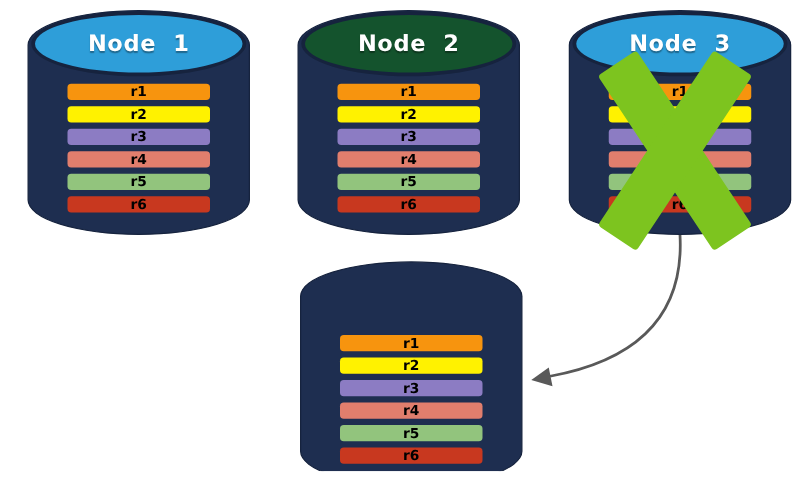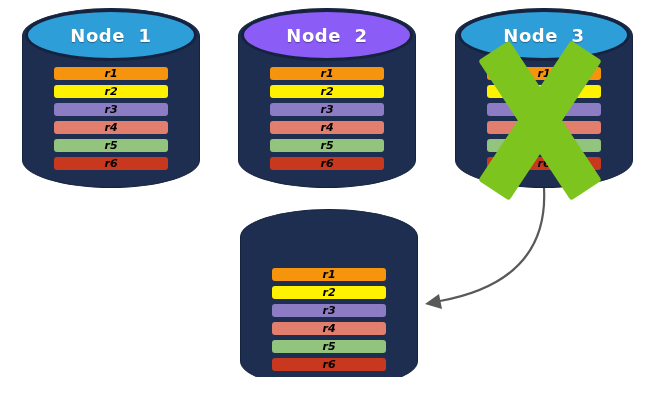--- a/index.html
+++ b/index.html
@@ -31,21 +31,21 @@
     z-index:2;
   }
   .node-title {
     color:#ffffff; font-size:18px; font-weight:bold;
     word-spacing:7px; letter-spacing:0.5px;
     text-shadow:0 1px 1px rgba(0,0,0,0.35);
   }
   .bars { position:absolute; left:32px; top:59px; width:114px; z-index:1; }
   .bar {
     height:13px; margin-bottom:5px; border-radius:3px;
-    display:flex; align-items:center; justify-content:center;font-style:italic;
+    display:flex; align-items:center; justify-content:center;
   }
   .bar span {
     color:#000000; font-size:11px; font-weight:bold; line-height:13px;
   }
 
   .x-mark {
     position:absolute; left:39px; top:42px; width:92px; height:140px;
     z-index:3; pointer-events:none;
   }
   .x-stroke {
@@ -88,21 +88,21 @@
           <span>r5</span>
         </div>
       <div class="bar" style="background: rgb(200, 56, 31);">
           <span>r6</span>
         </div>
     </div>
   </div>
 
   <div class="node node-2">
     <div class="cyl-body" style="background: rgb(30, 46, 80);"></div>
-    <div class="cyl-top" style="background: #8b5cf6;">
+    <div class="cyl-top" style="background: #14532d;">
       <span class="node-title">Node 2</span>
     </div>
     <div class="bars">
       <div class="bar" style="background: rgb(247, 148, 14);">
           <span>r1</span>
         </div>
       <div class="bar" style="background: rgb(255, 242, 0);">
           <span>r2</span>
         </div>
       <div class="bar" style="background: rgb(140, 124, 195);">

